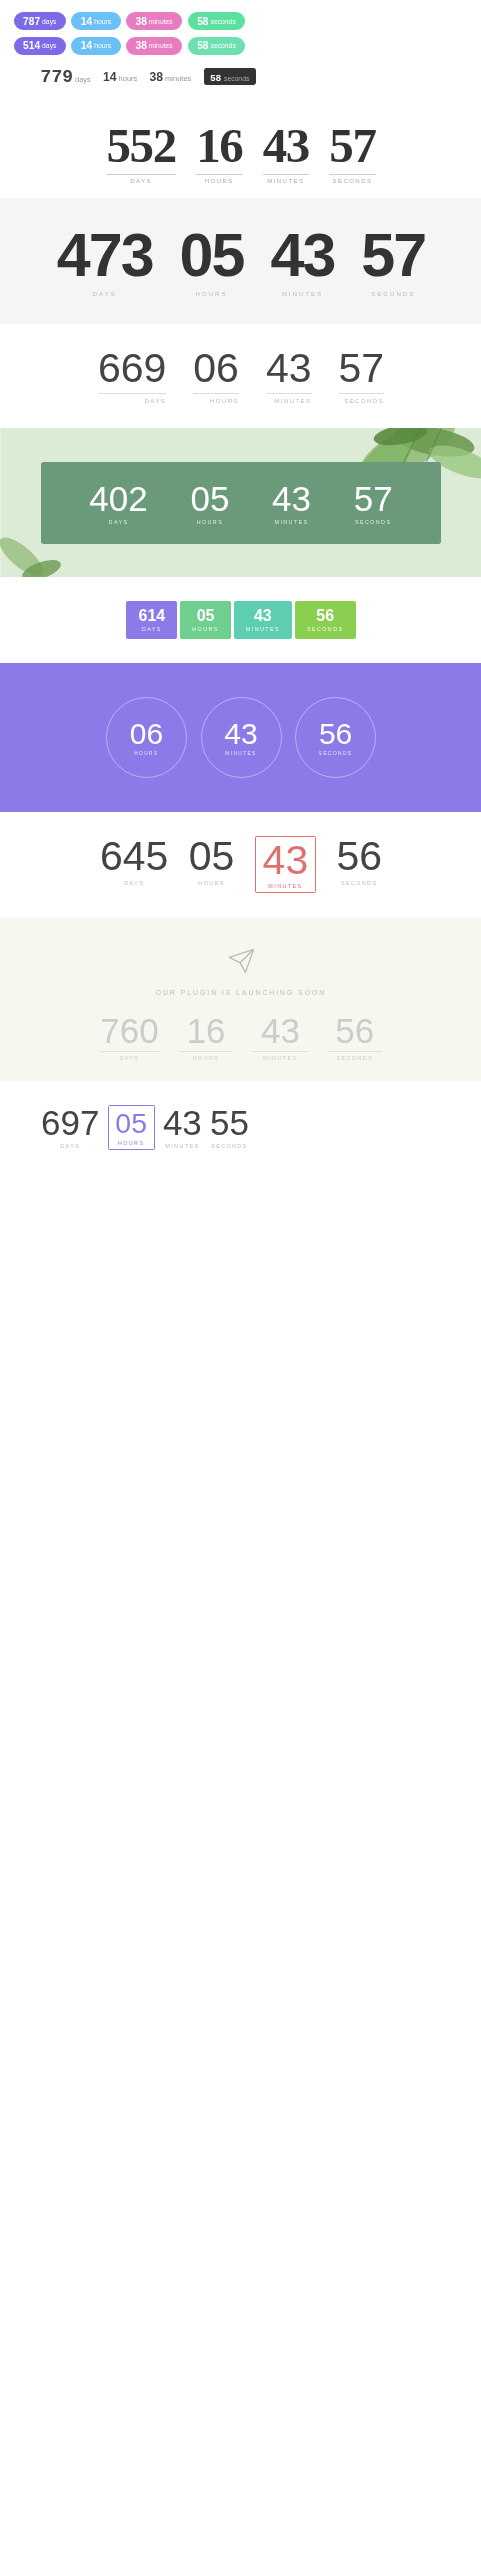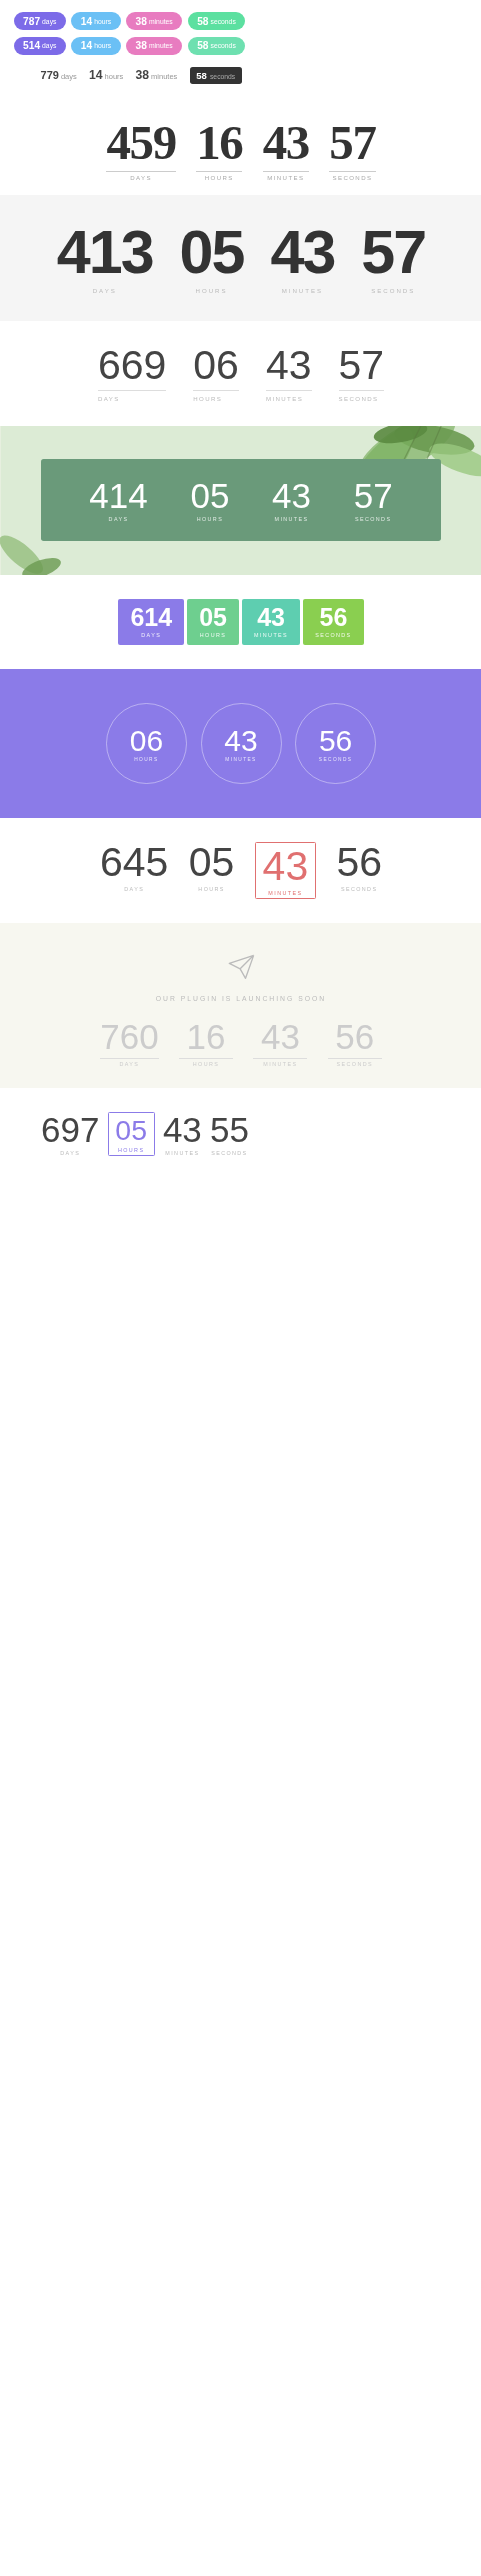--- a/index.html
+++ b/index.html
@@ -136,21 +136,21 @@
       background: #fff;
     }
     .simple-countdown {
       display: flex;
       gap: 27px;
       justify-content: center;
     }
     .simple-item {
       display: flex;
       flex-direction: column;
-      align-items: flex-start;
+      align-items: flex-end;
     }
     .simple-item .s-num {
       font-size: 41px;
       font-weight: 300;
       color: #444;
       line-height: 1;
       border-bottom: 0.7px solid #ddd;
       padding-bottom: 4.1px;
       width: 100%;
       text-align: center;
@@ -220,21 +220,21 @@
     }
     .box-item {
       display: flex;
       flex-direction: column;
       align-items: center;
       padding: 6.8px 12.2px;
       border-radius: 2px;
       min-width: 48px;
     }
     .box-item .b-num {
-      font-size: 25px;
+      font-size: 16px;
       font-weight: 700;
       color: #fff;
       line-height: 1;
     }
     .box-item .b-label {
       font-size: 5.4px;
       color: rgba(255,255,255,0.9);
       letter-spacing: 1.4px;
       text-transform: uppercase;
       margin-top: 2px;
@@ -433,42 +433,42 @@
       <span class="unit">minutes</span>
     </div>
     <div class="pill pill-green2">
       <span class="num">58</span>
       <span class="unit">seconds</span>
     </div>
   </div>
 
   <div class="flat-row" style="padding-left:27px; gap:12.2px;">
     <div class="flat-item">
-      <span class="num" style="font-size:11px;color:#444;font-weight:600;">779</span>
+      <span class="num" style="font-size:18px;color:#444;font-weight:600;font-family:Liberation Mono, monospace;">779</span>
       <span class="unit" style="font-size:7.5px;color:#999;">days</span>
     </div>
     <div class="flat-item">
       <span class="num" style="font-size:12.2px;color:#444;font-weight:600;">14</span>
       <span class="unit" style="font-size:7.5px;color:#999;">hours</span>
     </div>
     <div class="flat-item">
       <span class="num" style="font-size:12.2px;color:#444;font-weight:600;">38</span>
       <span class="unit" style="font-size:7.5px;color:#999;">minutes</span>
     </div>
     <div class="flat-last">
       <span class="num" style="font-size:9.5px;color:#fff;font-weight:600;">58</span>
       <span class="unit" style="font-size:6.8px;color:#aaa;">seconds</span>
     </div>
   </div>
 </div>
 
 <div class="section-2">
   <div class="large-countdown">
     <div class="large-item">
-      <span class="big-num" style="font-family:Georgia,serif;">459</span>
+      <span class="big-num" style="font-family:Georgia,serif;">552</span>
       <div class="divider"></div>
       <span class="label">DAYS</span>
     </div>
     <div class="large-item">
       <span class="big-num" style="font-family:Georgia,serif;">16</span>
       <div class="divider"></div>
       <span class="label">HOURS</span>
     </div>
     <div class="large-item">
       <span class="big-num" style="font-family:Georgia,serif;">43</span>
@@ -479,21 +479,21 @@
       <span class="big-num" style="font-family:Georgia,serif;">57</span>
       <div class="divider"></div>
       <span class="label">SECONDS</span>
     </div>
   </div>
 </div>
 
 <div class="section-3">
   <div class="xl-countdown">
     <div class="xl-item">
-      <span class="xl-num">413</span>
+      <span class="xl-num">473</span>
       <span class="xl-label">DAYS</span>
     </div>
     <div class="xl-item">
       <span class="xl-num">05</span>
       <span class="xl-label">HOURS</span>
     </div>
     <div class="xl-item">
       <span class="xl-num">43</span>
       <span class="xl-label">MINUTES</span>
     </div>
@@ -540,21 +540,21 @@
     <line x1="620" y1="0" x2="580" y2="80" stroke="#5a7a40" stroke-width="2" opacity="0.5"></line>
     <line x1="650" y1="0" x2="620" y2="70" stroke="#5a7a40" stroke-width="2" opacity="0.5"></line>
 
     <ellipse cx="30" cy="190" rx="40" ry="15" fill="#8ab870" transform="rotate(40,30,190)" opacity="0.7"></ellipse>
     <ellipse cx="60" cy="210" rx="30" ry="12" fill="#6a9a50" transform="rotate(-20,60,210)" opacity="0.8"></ellipse>
   </svg>
   <div class="section-5-inner">
     <div class="nature-card">
       <div class="nature-countdown">
         <div class="nature-item">
-          <span class="n-num">414</span>
+          <span class="n-num">402</span>
           <span class="n-label">DAYS</span>
         </div>
         <div class="nature-item">
           <span class="n-num">05</span>
           <span class="n-label">HOURS</span>
         </div>
         <div class="nature-item">
           <span class="n-num">43</span>
           <span class="n-label">MINUTES</span>
         </div>

